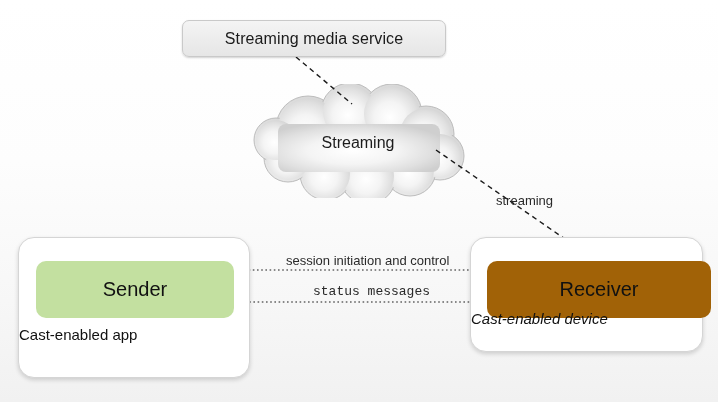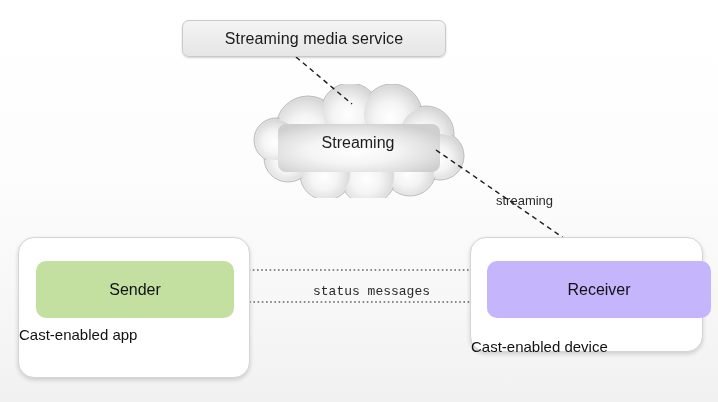--- a/index.html
+++ b/index.html
@@ -102,38 +102,38 @@
     top: 23px;
     width: 198px;
     height: 57px;
     background: #c3e0a0;
   }
   #receiver-box {
     left: 16px;
     top: 23px;
     width: 224px;
     height: 57px;
-    background: #c4b5fd;
+    background: #a16207;
   }
   .role-label {
-    font-size: 16px;
+    font-size: 20px;
     color: #111111;
   }
 
   .caption {
     position: absolute;
     left: 0;
     width: 100%;
     text-align: left;
     font-size: 15px;
     color: #111111;
     line-height: 22px;
   }
   #sender-caption { top: 86px; }
-  #receiver-caption { top: 98px; }
+  #receiver-caption { top: 70px; font-style: italic; }
 
   
   .edge-label {
     position: absolute;
     font-size: 13px;
     color: #2a2a2a;
     white-space: pre;
     line-height: 13px;
   }
   #label-streaming-content {
@@ -219,20 +219,21 @@
   </svg>
 
   <div id="service-box">
     <span class="box-label">Streaming media service</span>
   </div>
 
   <div id="label-streaming-content" class="edge-label">
     <div>streaming</div>
     <div>content</div>
   </div>
+  <div id="label-session" class="edge-label">session initiation and control</div>
   <div id="label-status" class="edge-label">status messages</div>
 
   <div id="sender-container" class="endpoint">
     <div id="sender-box" class="role-box">
       <span class="role-label">Sender</span>
     </div>
     <div id="sender-caption" class="caption">
       <div>Cast-enabled app</div>
     </div>
   </div>

